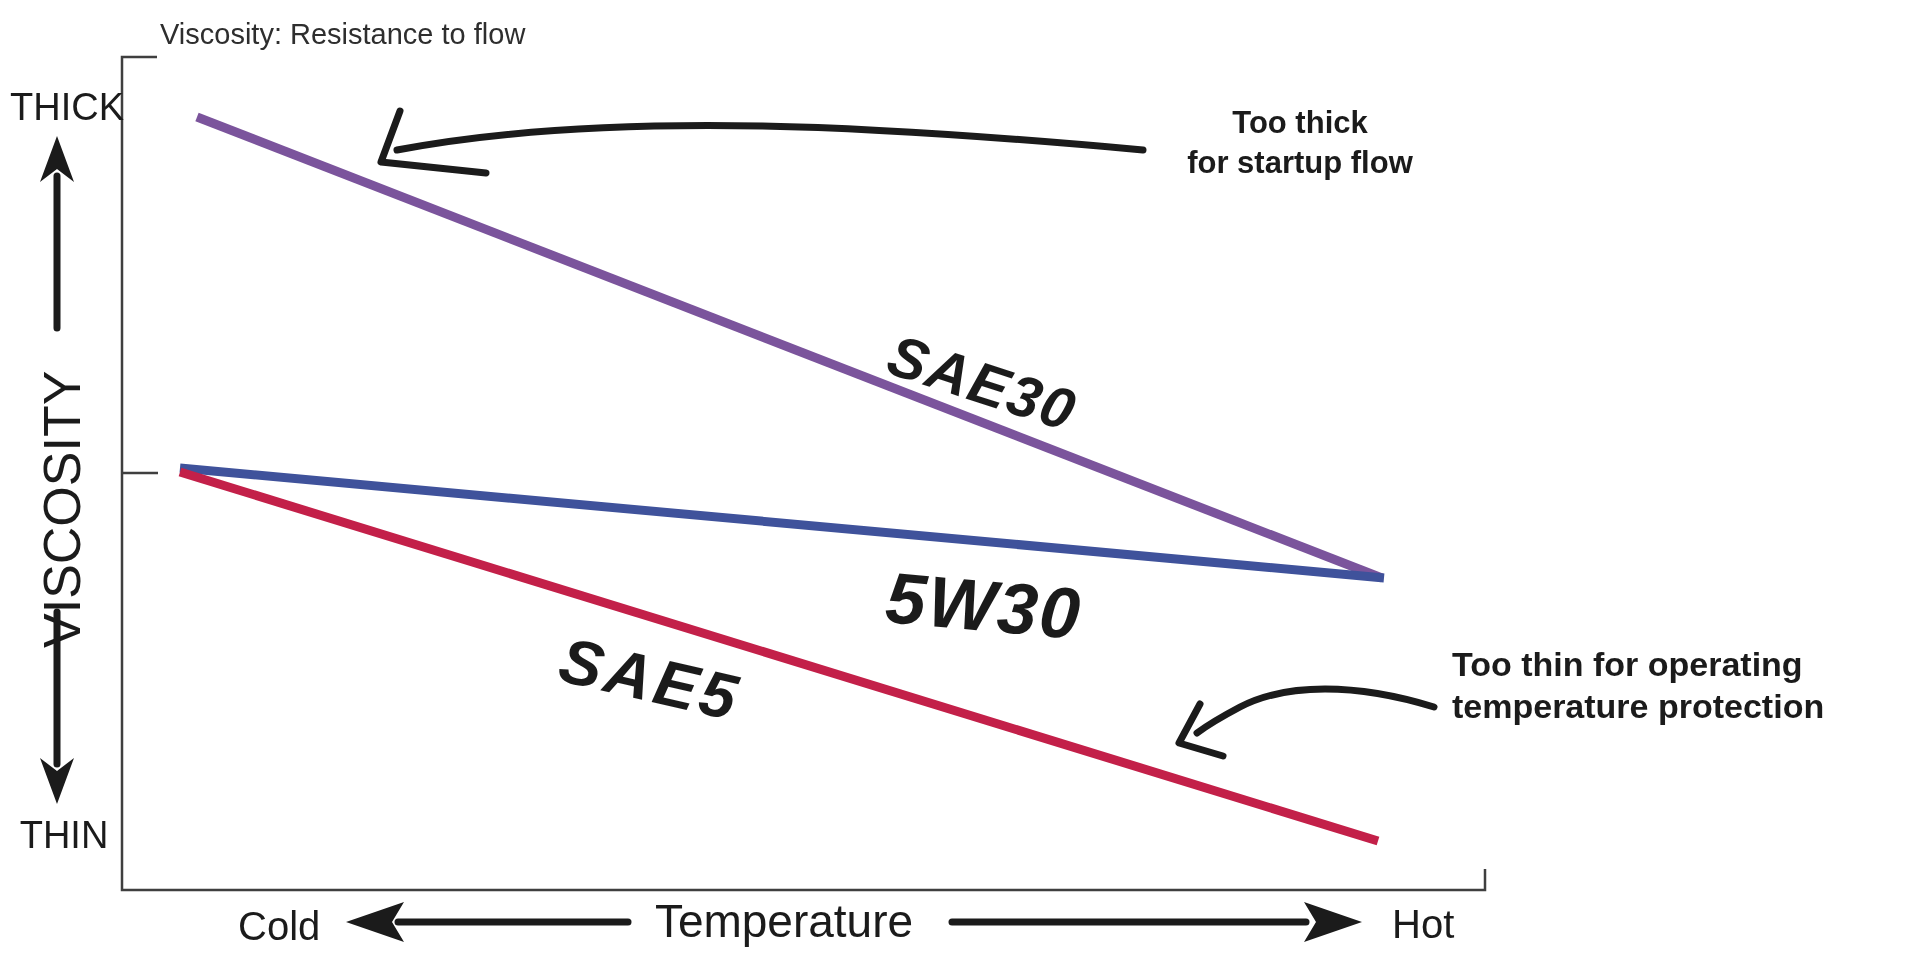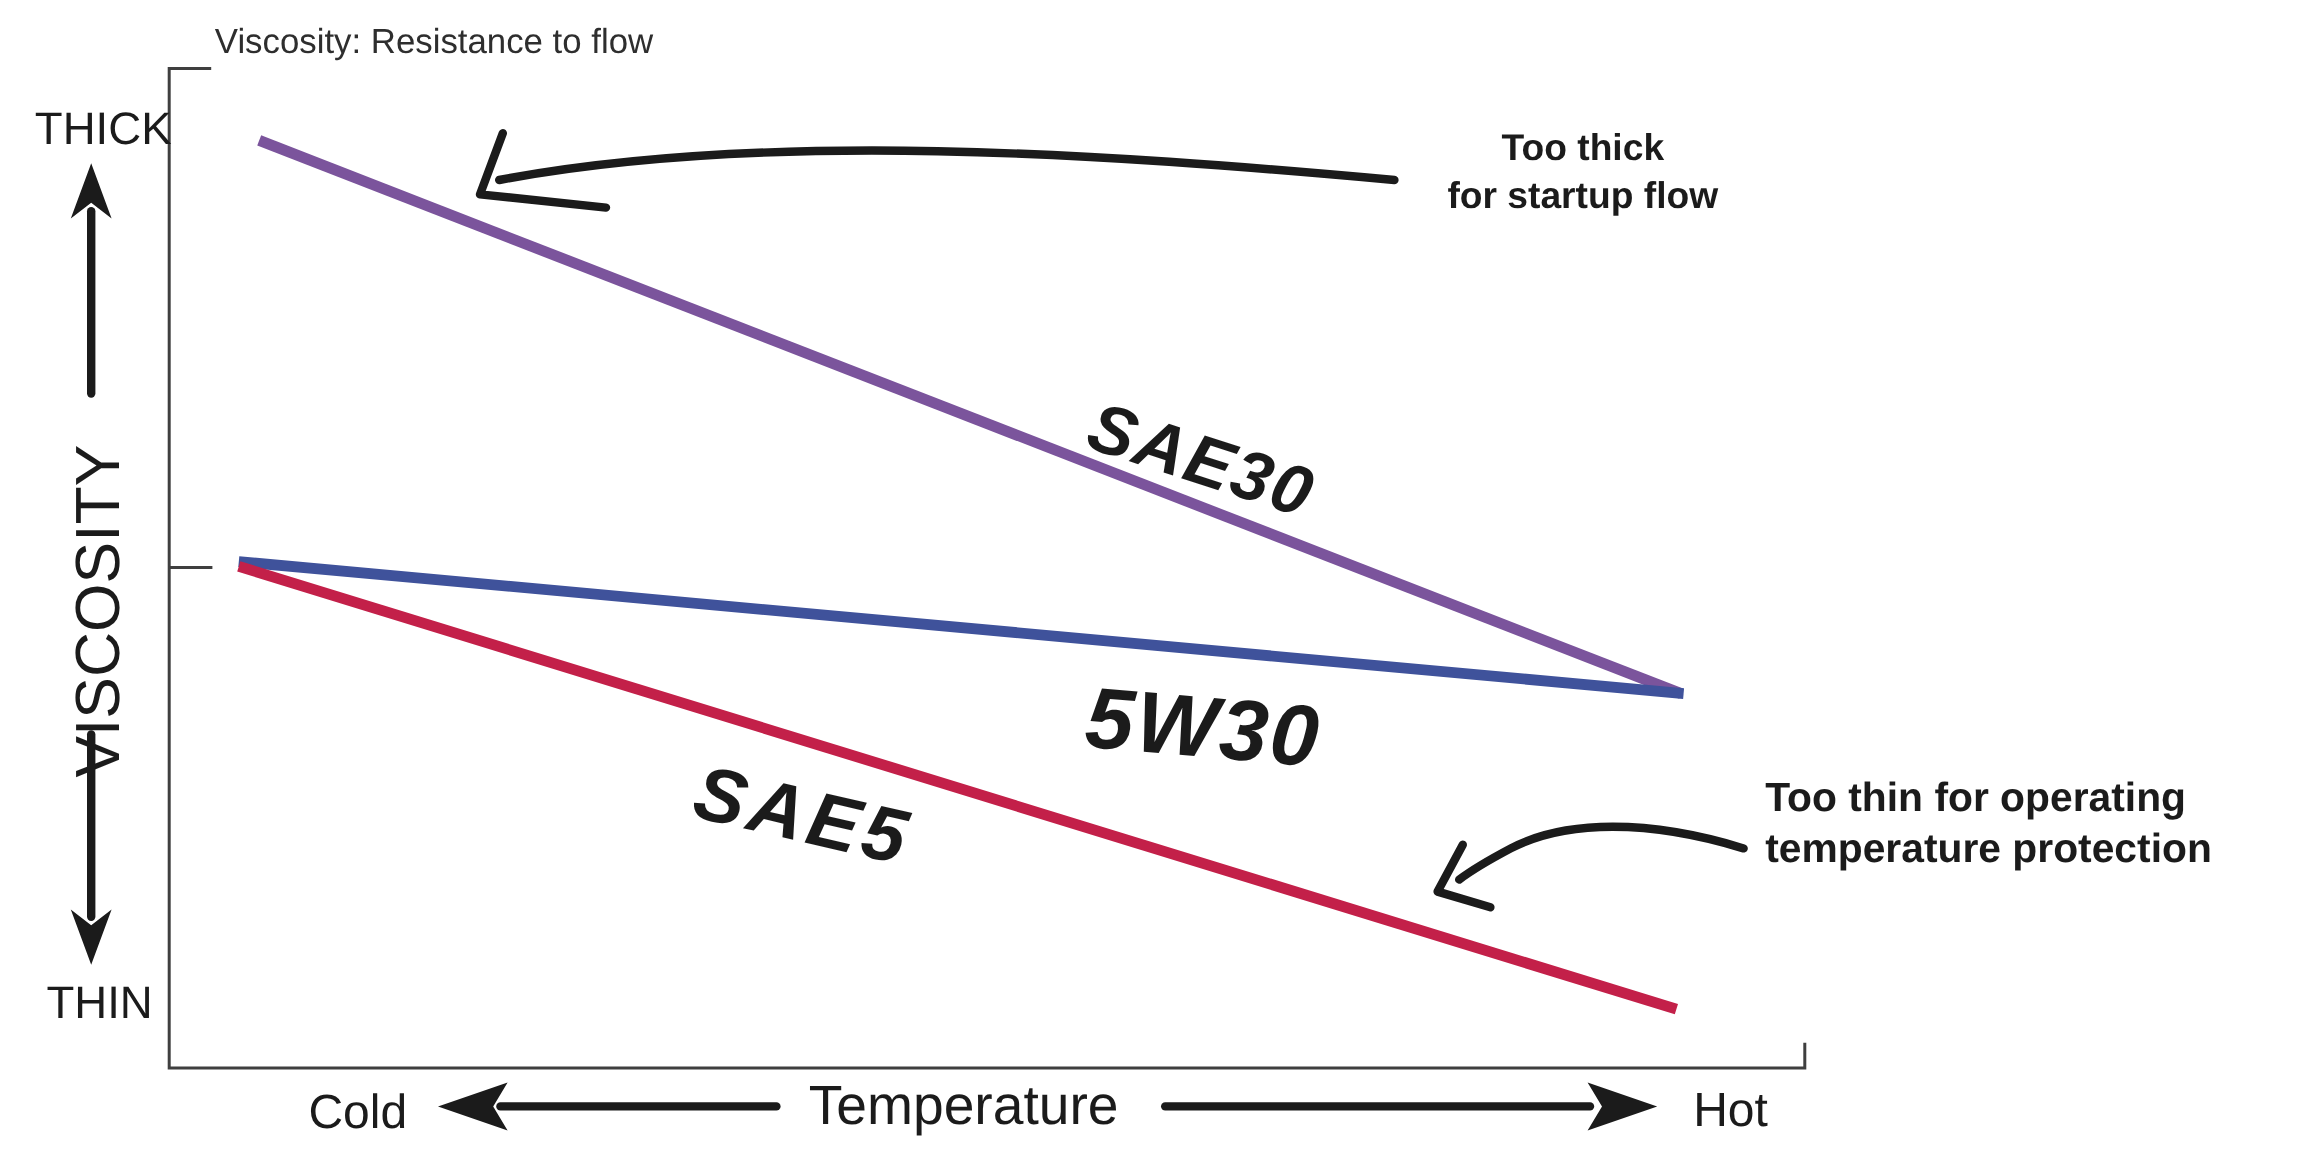--- a/index.html
+++ b/index.html
@@ -1,17 +1,17 @@
 <!DOCTYPE html>
 <html style="--ink: #1B1B1B; --axis: #3F3F3F; --bg: #FFFFFF;"><head>
 <meta charset="utf-8">
 <style>
   :root { --ink:#1B1B1B; --axis:#3F3F3F; --bg:#FFFFFF; }
   html,body { margin:0; padding:0; background:var(--bg); }
-  .stage { width:1849px; height:960px; position:relative; background:var(--bg); overflow:hidden;padding-left:19px; }
+  .stage { width:1849px; height:960px; position:relative; background:var(--bg); overflow:hidden; }
   svg text { font-family:"Liberation Sans","DejaVu Sans",sans-serif; fill:var(--ink); }
   .axis   { stroke:var(--axis); stroke-width:2.5; fill:none; }
   .shaft  { stroke:var(--ink); stroke-width:7; fill:none; stroke-linecap:round; }
   .head   { fill:var(--ink); stroke:none; }
   .hand   { stroke:var(--ink); stroke-width:7; fill:none; stroke-linecap:round; stroke-linejoin:round; }
   .series-line { fill:none; }
   .t-title { font-size:29px; fill:#2E2E2E; }
   .t-side  { font-size:38px; }
   .t-viscosity { font-size:52px; }
   .t-cold-hot { font-size:40px; }

